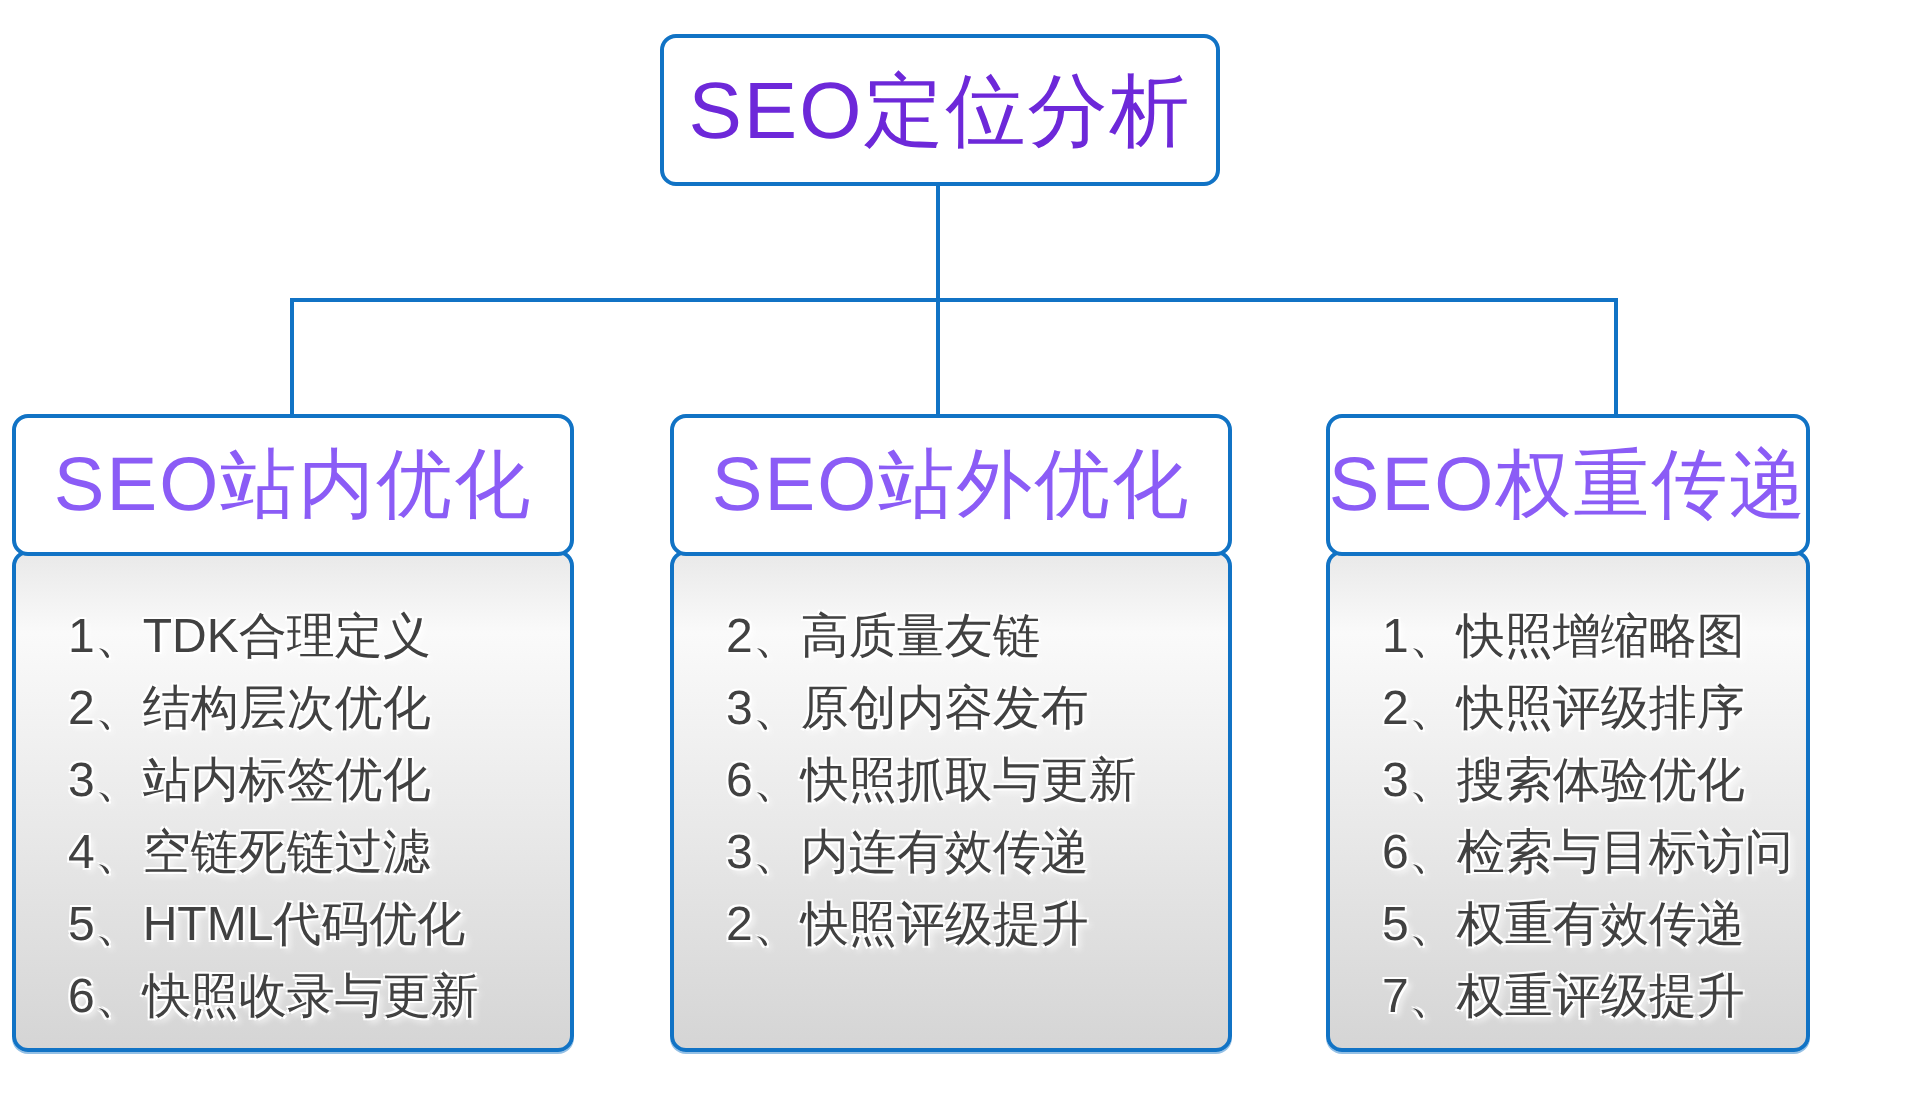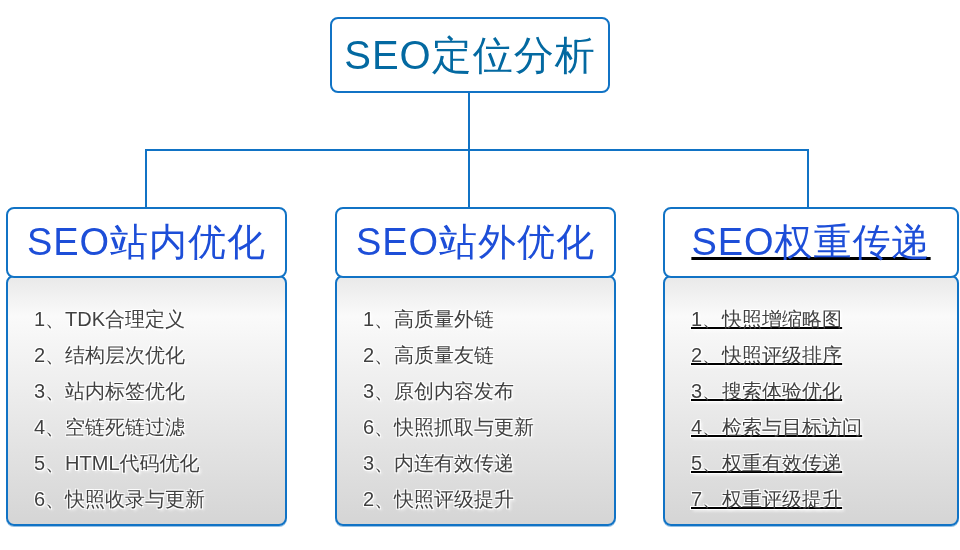--- a/index.html
+++ b/index.html
@@ -15,46 +15,46 @@
   .line.v{width:2px;}
   .line.h{height:2px;}
   
   .root-box{
     position:absolute;left:330px;top:17px;width:280px;height:76px;
     background:#ffffff;border:2px solid #1173c5;border-radius:8px;
     box-sizing:border-box;
     display:flex;align-items:center;justify-content:center;
   }
   .root-box .ttl{
-    font-size:40px;color:#0369a1;letter-spacing:1px;white-space:nowrap;
+    font-size:40px;color:#6d28d9;letter-spacing:1px;white-space:nowrap;
   }
   
   .col{position:absolute;top:207px;}
   .col.c1{left:6px;width:281px;}
   .col.c2{left:335px;width:281px;}
-  .col.c3{left:663px;width:296px;text-decoration:underline;}
+  .col.c3{left:663px;width:242px;}
   .col-header{
     height:71px;box-sizing:border-box;
     background:#ffffff;border:2px solid #1173c5;border-radius:8px;
     display:flex;align-items:center;justify-content:center;
     position:relative;z-index:2;
   }
   .col-header .ttl{
-    font-size:38px;color:#1d4ed8;letter-spacing:1px;white-space:nowrap;
+    font-size:38px;color:#8b5cf6;letter-spacing:1px;white-space:nowrap;
   }
   .col-list{
     margin-top:-3px;height:251px;box-sizing:border-box;
     border:2px solid #1173c5;border-radius:8px;
     background:linear-gradient(180deg,#e9e9e9 0%,#fafafa 16%,#ececec 48%,#d5d5d5 100%);
     padding:24px 8px 0 26px;
     position:relative;z-index:1;
     box-shadow:0 1px 0 rgba(17,115,197,0.45);
   }
   .list-item{
-    font-size:20px;line-height:36px;color:#414141;white-space:nowrap;
+    font-size:24px;line-height:36px;color:#414141;white-space:nowrap;
     text-shadow:-1px -1px 0 rgba(255,255,255,.95),
                  1px -1px 0 rgba(255,255,255,.95),
                 -1px  1px 0 rgba(255,255,255,.95),
                  1px  1px 0 rgba(255,255,255,.95),
                  2px  2px 3px rgba(255,255,255,.9);
   }
 </style>
 </head>
 <body>
 
@@ -82,36 +82,35 @@
       <div class="list-item">5、HTML代码优化</div>
       <div class="list-item">6、快照收录与更新</div>
     </div>
   </div>
 
   <div class="col c2">
     <div class="col-header">
       <span class="ttl">SEO站外优化</span>
     </div>
     <div class="col-list">
-      <div class="list-item">1、高质量外链</div>
       <div class="list-item">2、高质量友链</div>
       <div class="list-item">3、原创内容发布</div>
       <div class="list-item">6、快照抓取与更新</div>
       <div class="list-item">3、内连有效传递</div>
       <div class="list-item">2、快照评级提升</div>
     </div>
   </div>
 
   <div class="col c3">
     <div class="col-header">
       <span class="ttl">SEO权重传递</span>
     </div>
     <div class="col-list">
       <div class="list-item">1、快照增缩略图</div>
       <div class="list-item">2、快照评级排序</div>
       <div class="list-item">3、搜索体验优化</div>
-      <div class="list-item">4、检索与目标访问</div>
+      <div class="list-item">6、检索与目标访问</div>
       <div class="list-item">5、权重有效传递</div>
       <div class="list-item">7、权重评级提升</div>
     </div>
   </div>
 
 </div>
 
 </body></html>

